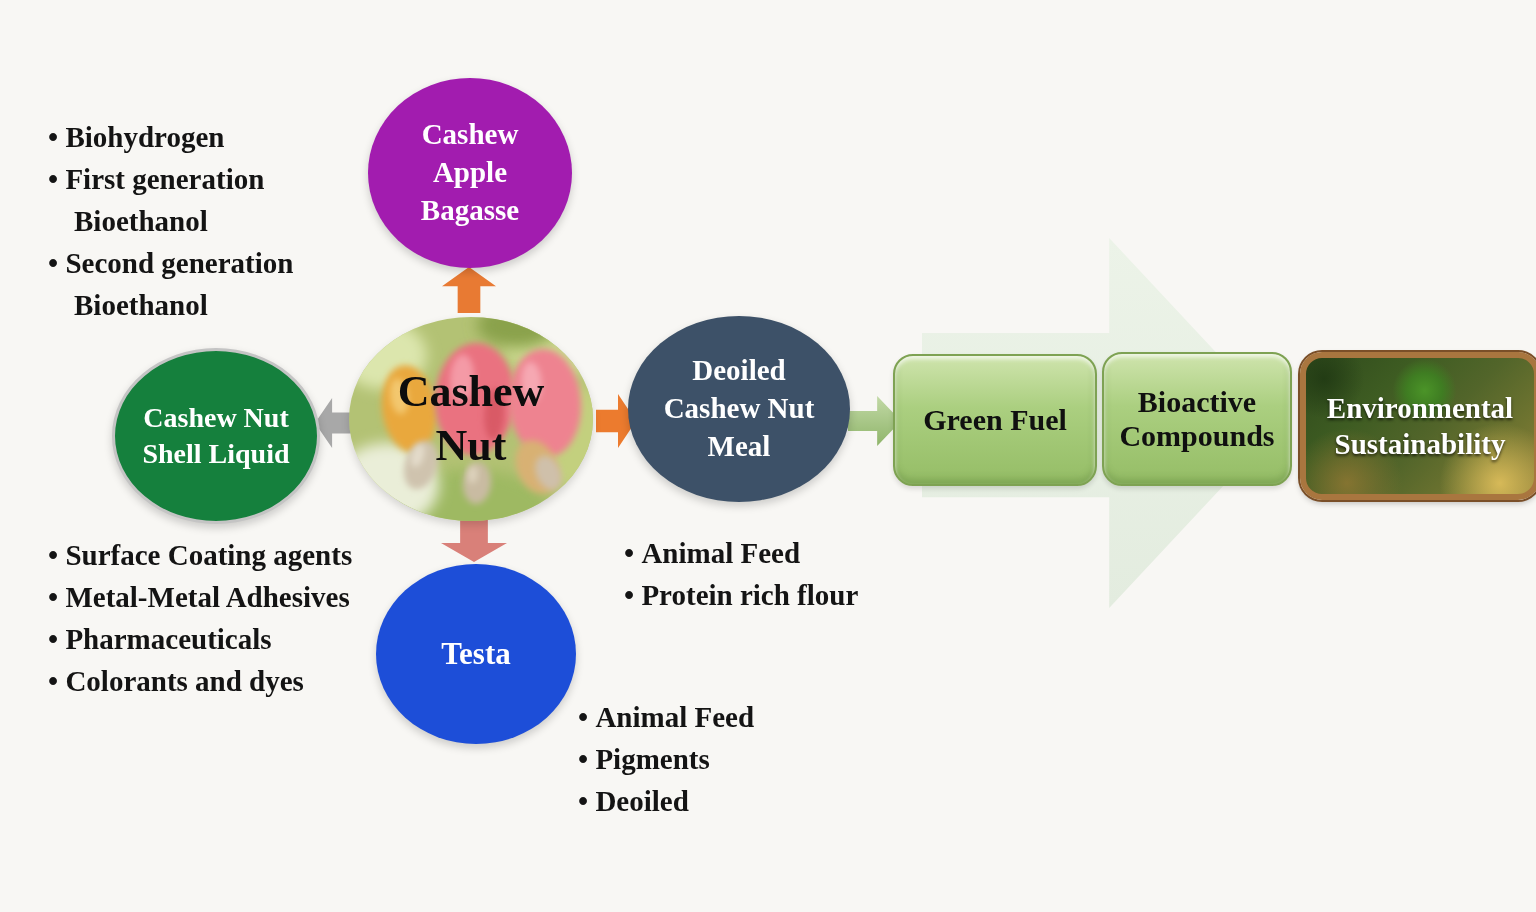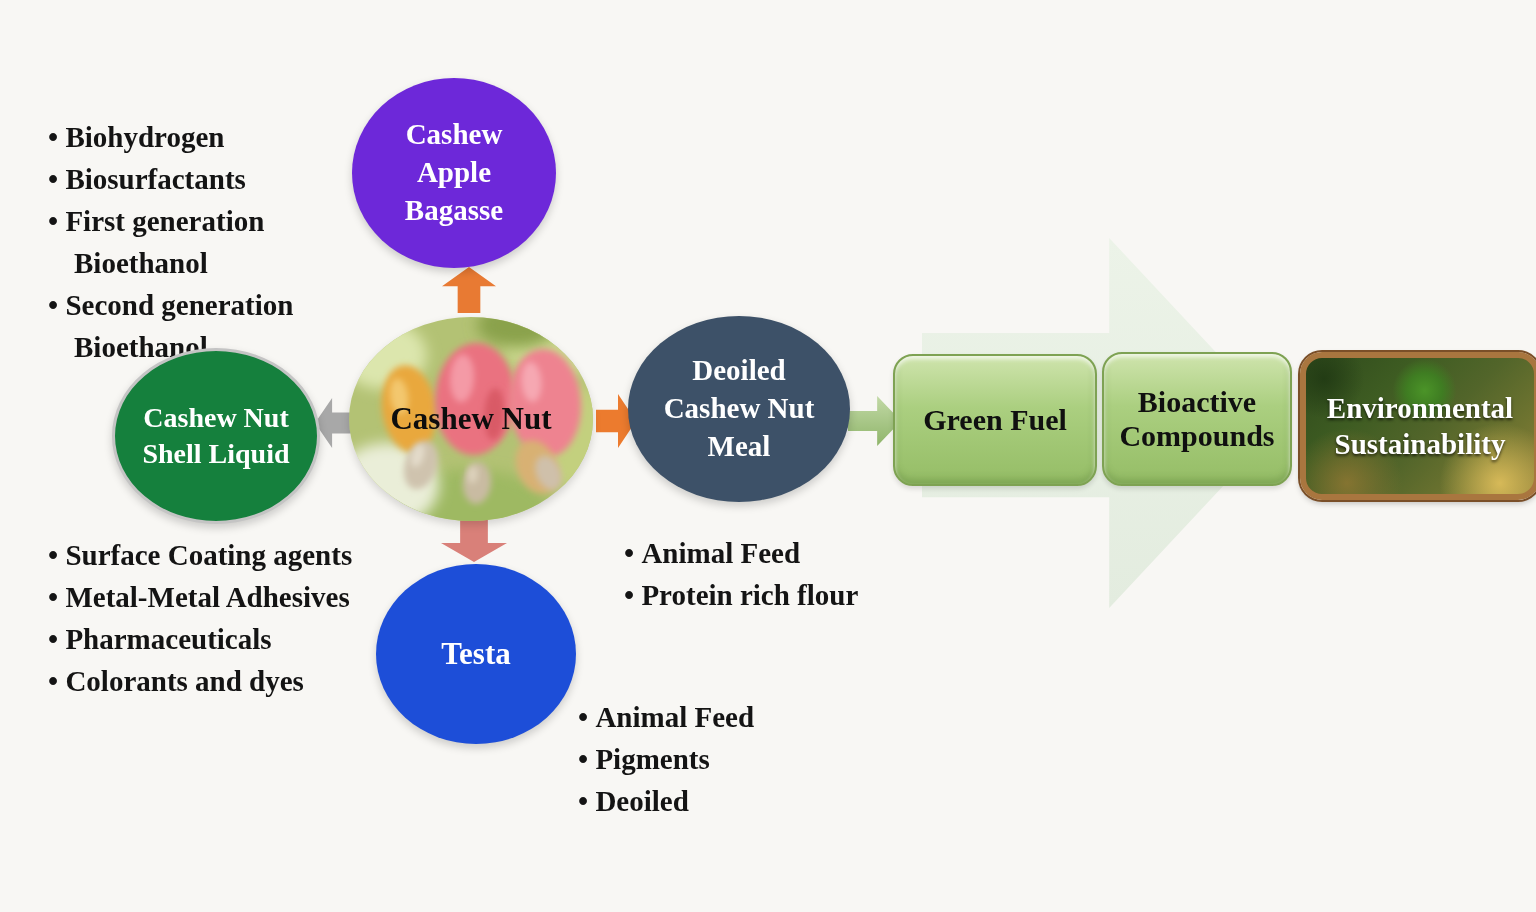--- a/index.html
+++ b/index.html
@@ -13,36 +13,36 @@
   .plist li::before{content:"\2022\00a0";}
   #list-bagasse{left:36px;top:104px;width:330px;}
   #list-cnsl{left:36px;top:522px;width:390px;}
   #list-meal{left:612px;top:520px;width:320px;}
   #list-testa{left:566px;top:684px;width:280px;}
 
   
   .node{position:absolute;border-radius:50%;display:flex;align-items:center;justify-content:center;
         text-align:center;color:#fff;font-weight:bold;box-shadow:0 4px 8px rgba(0,0,0,.18);}
   .node-label{font-size:29px;line-height:1.3;}
-  #node-bagasse{left:352px;top:78px;width:204px;height:190px;background:#6d28d9;}
+  #node-bagasse{left:368px;top:78px;width:204px;height:190px;background:#a21caf;}
   #node-bagasse .node-label{width:150px;}
   #node-cnsl{left:112px;top:348px;width:202px;height:170px;background:#15803d;border:3px solid #c4c4c4;}
   #node-cnsl .node-label{width:162px;font-size:28px;}
   #node-meal{left:628px;top:316px;width:222px;height:186px;background:#3d5168;}
   #node-meal .node-label{width:172px;}
   #node-testa{left:376px;top:564px;width:200px;height:180px;background:#1d4ed8;}
   #node-testa .node-label{font-size:31px;}
 
   
   #center-node{position:absolute;left:349px;top:317px;width:244px;height:204px;border-radius:50%;
                overflow:hidden;box-shadow:0 4px 8px rgba(0,0,0,.15);}
   #center-node svg{display:block;}
   #center-label{position:absolute;left:349px;top:317px;width:244px;height:204px;display:flex;
                 align-items:center;justify-content:center;text-align:center;}
-  #center-label span{width:180px;font-size:31px;font-weight:bold;color:#0d0d0d;line-height:1.22;}
+  #center-label span{width:180px;font-size:44px;font-weight:bold;color:#0d0d0d;line-height:1.22;}
 
   
   .arrow{position:absolute;}
   #arrow-up{left:442px;top:267px;width:54px;height:46px;background:#e87a33;
     clip-path:polygon(50% 0,100% 42%,71% 42%,71% 100%,29% 100%,29% 42%,0 42%);}
   #arrow-down{left:441px;top:517px;width:66px;height:45px;background:#d98079;
     clip-path:polygon(50% 100%,100% 58%,71% 58%,71% 0,29% 0,29% 58%,0 58%);}
   #arrow-left{left:315px;top:398px;width:38px;height:50px;background:#a8a8a8;
     clip-path:polygon(0 50%,45% 0,45% 29%,100% 29%,100% 71%,45% 71%,45% 100%);}
   #arrow-right{left:596px;top:394px;width:40px;height:54px;background:#ec7b2e;
@@ -76,21 +76,20 @@
 </style>
 </head>
 <body>
 
 <div id="canvas">
 
   <div class="arrow" id="arrow-big"></div>
 
   <ul class="plist" id="list-bagasse">
     <li>Biohydrogen</li>
-    <li>Biosurfactants</li>
     <li>First generation Bioethanol</li>
     <li>Second generation Bioethanol</li>
   </ul>
 
   <ul class="plist" id="list-cnsl">
     <li>Surface Coating agents</li>
     <li>Metal-Metal Adhesives</li>
     <li>Pharmaceuticals</li>
     <li>Colorants and dyes</li>
   </ul>

